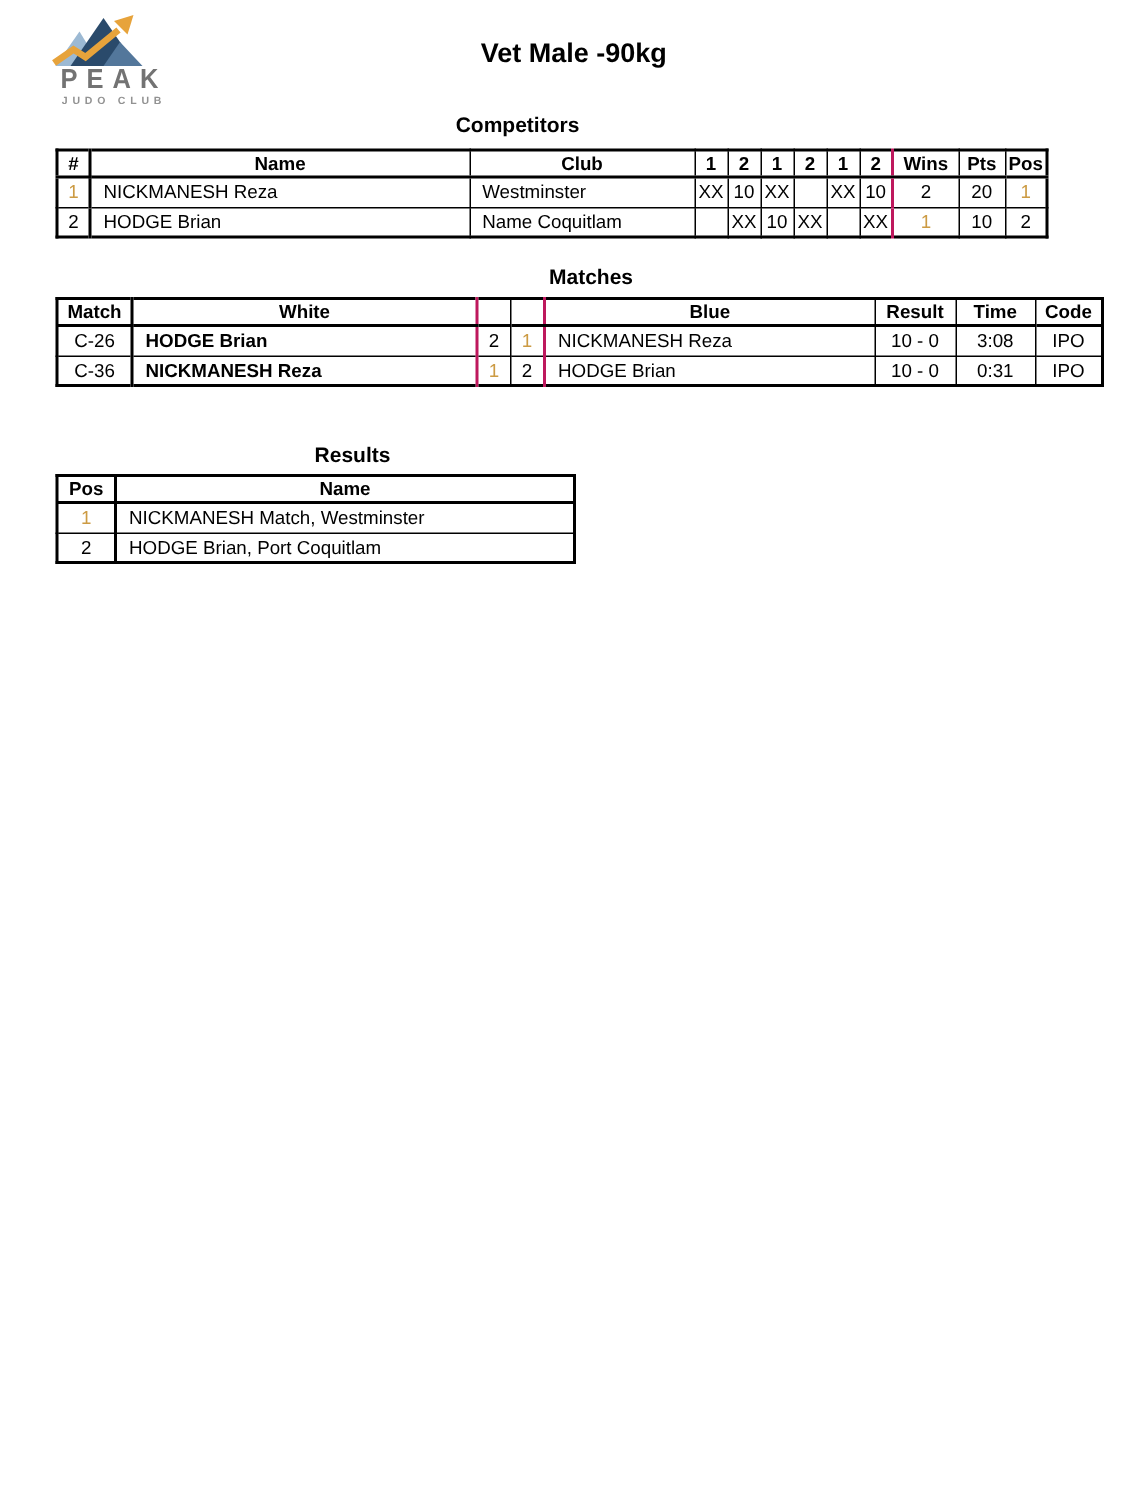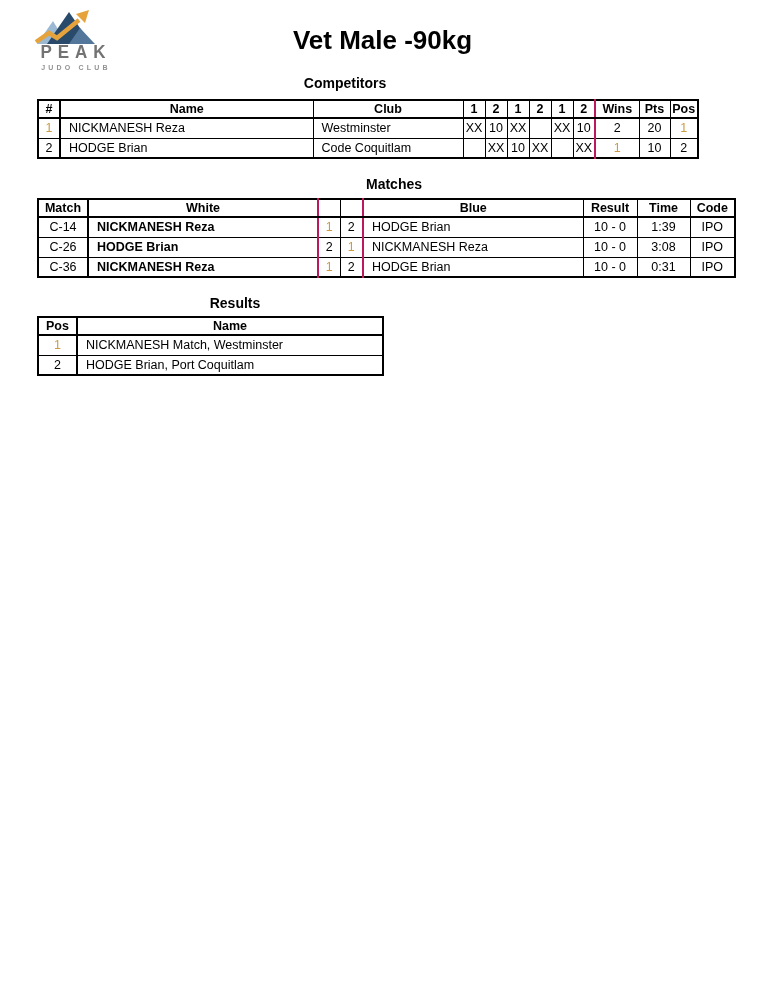--- a/index.html
+++ b/index.html
@@ -10,21 +10,21 @@
   
   #logo { position:absolute; left:33px; top:9px; width:86px; height:60px; }
   #logo svg { display:block; }
   .logo-brand { font-size:17px; font-weight:800; letter-spacing:6px; color:#737373;
                 text-align:center; line-height:1; margin-top:-2px; transform:scaleY(1.08); white-space:nowrap; }
   .logo-sub { font-size:7px; font-weight:700; letter-spacing:3.2px; color:#929292;
               text-align:center; line-height:1; margin-top:3px; white-space:nowrap; }
 
   
   .page-title { position:absolute; left:0; top:25px; width:765px; text-align:center;
-                font-size:26px; font-weight:bold; }
+                font-size:18px; font-weight:bold; }
   .section-heading { position:absolute; transform:translateX(-50%); font-size:14px;
                      font-weight:bold; white-space:nowrap; }
   #competitors-heading { left:345px; top:75px; }
   #matches-heading { left:394px; top:176px; }
   #results-heading { left:213px; top:295px;padding-left:44px; }
 
   
   table { position:absolute; border-collapse:collapse; table-layout:fixed;
           font-size:12.5px; background:#fff; border:2px solid #000; }
   th, td { border:1px solid #000; height:20px; padding:0; text-align:center;
@@ -103,21 +103,21 @@
         <td></td>
         <td>XX</td>
         <td>10</td>
         <td class="thickL">2</td>
         <td>20</td>
         <td class="gold">1</td>
       </tr>
       <tr>
         <td class="thickR">2</td>
         <td class="left">HODGE Brian</td>
-        <td class="left">Code Coquitlam</td>
+        <td class="left">Name Coquitlam</td>
         <td></td>
         <td>XX</td>
         <td>10</td>
         <td>XX</td>
         <td></td>
         <td>XX</td>
         <td class="thickL gold">1</td>
         <td>10</td>
         <td>2</td>
       </tr>
@@ -144,30 +144,20 @@
         <th class="thickL"></th>
         <th></th>
         <th class="thickL">Blue</th>
         <th>Result</th>
         <th>Time</th>
         <th>Code</th>
       </tr>
     </thead>
     <tbody>
       <tr>
-        <td class="thickR">C-14</td>
-        <td class="left bold">NICKMANESH Reza</td>
-        <td class="thickL gold">1</td>
-        <td>2</td>
-        <td class="left thickL">HODGE Brian</td>
-        <td>10 - 0</td>
-        <td>1:39</td>
-        <td>IPO</td>
-      </tr>
-      <tr>
         <td class="thickR">C-26</td>
         <td class="left bold">HODGE Brian</td>
         <td class="thickL">2</td>
         <td class="gold">1</td>
         <td class="left thickL">NICKMANESH Reza</td>
         <td>10 - 0</td>
         <td>3:08</td>
         <td>IPO</td>
       </tr>
       <tr>

